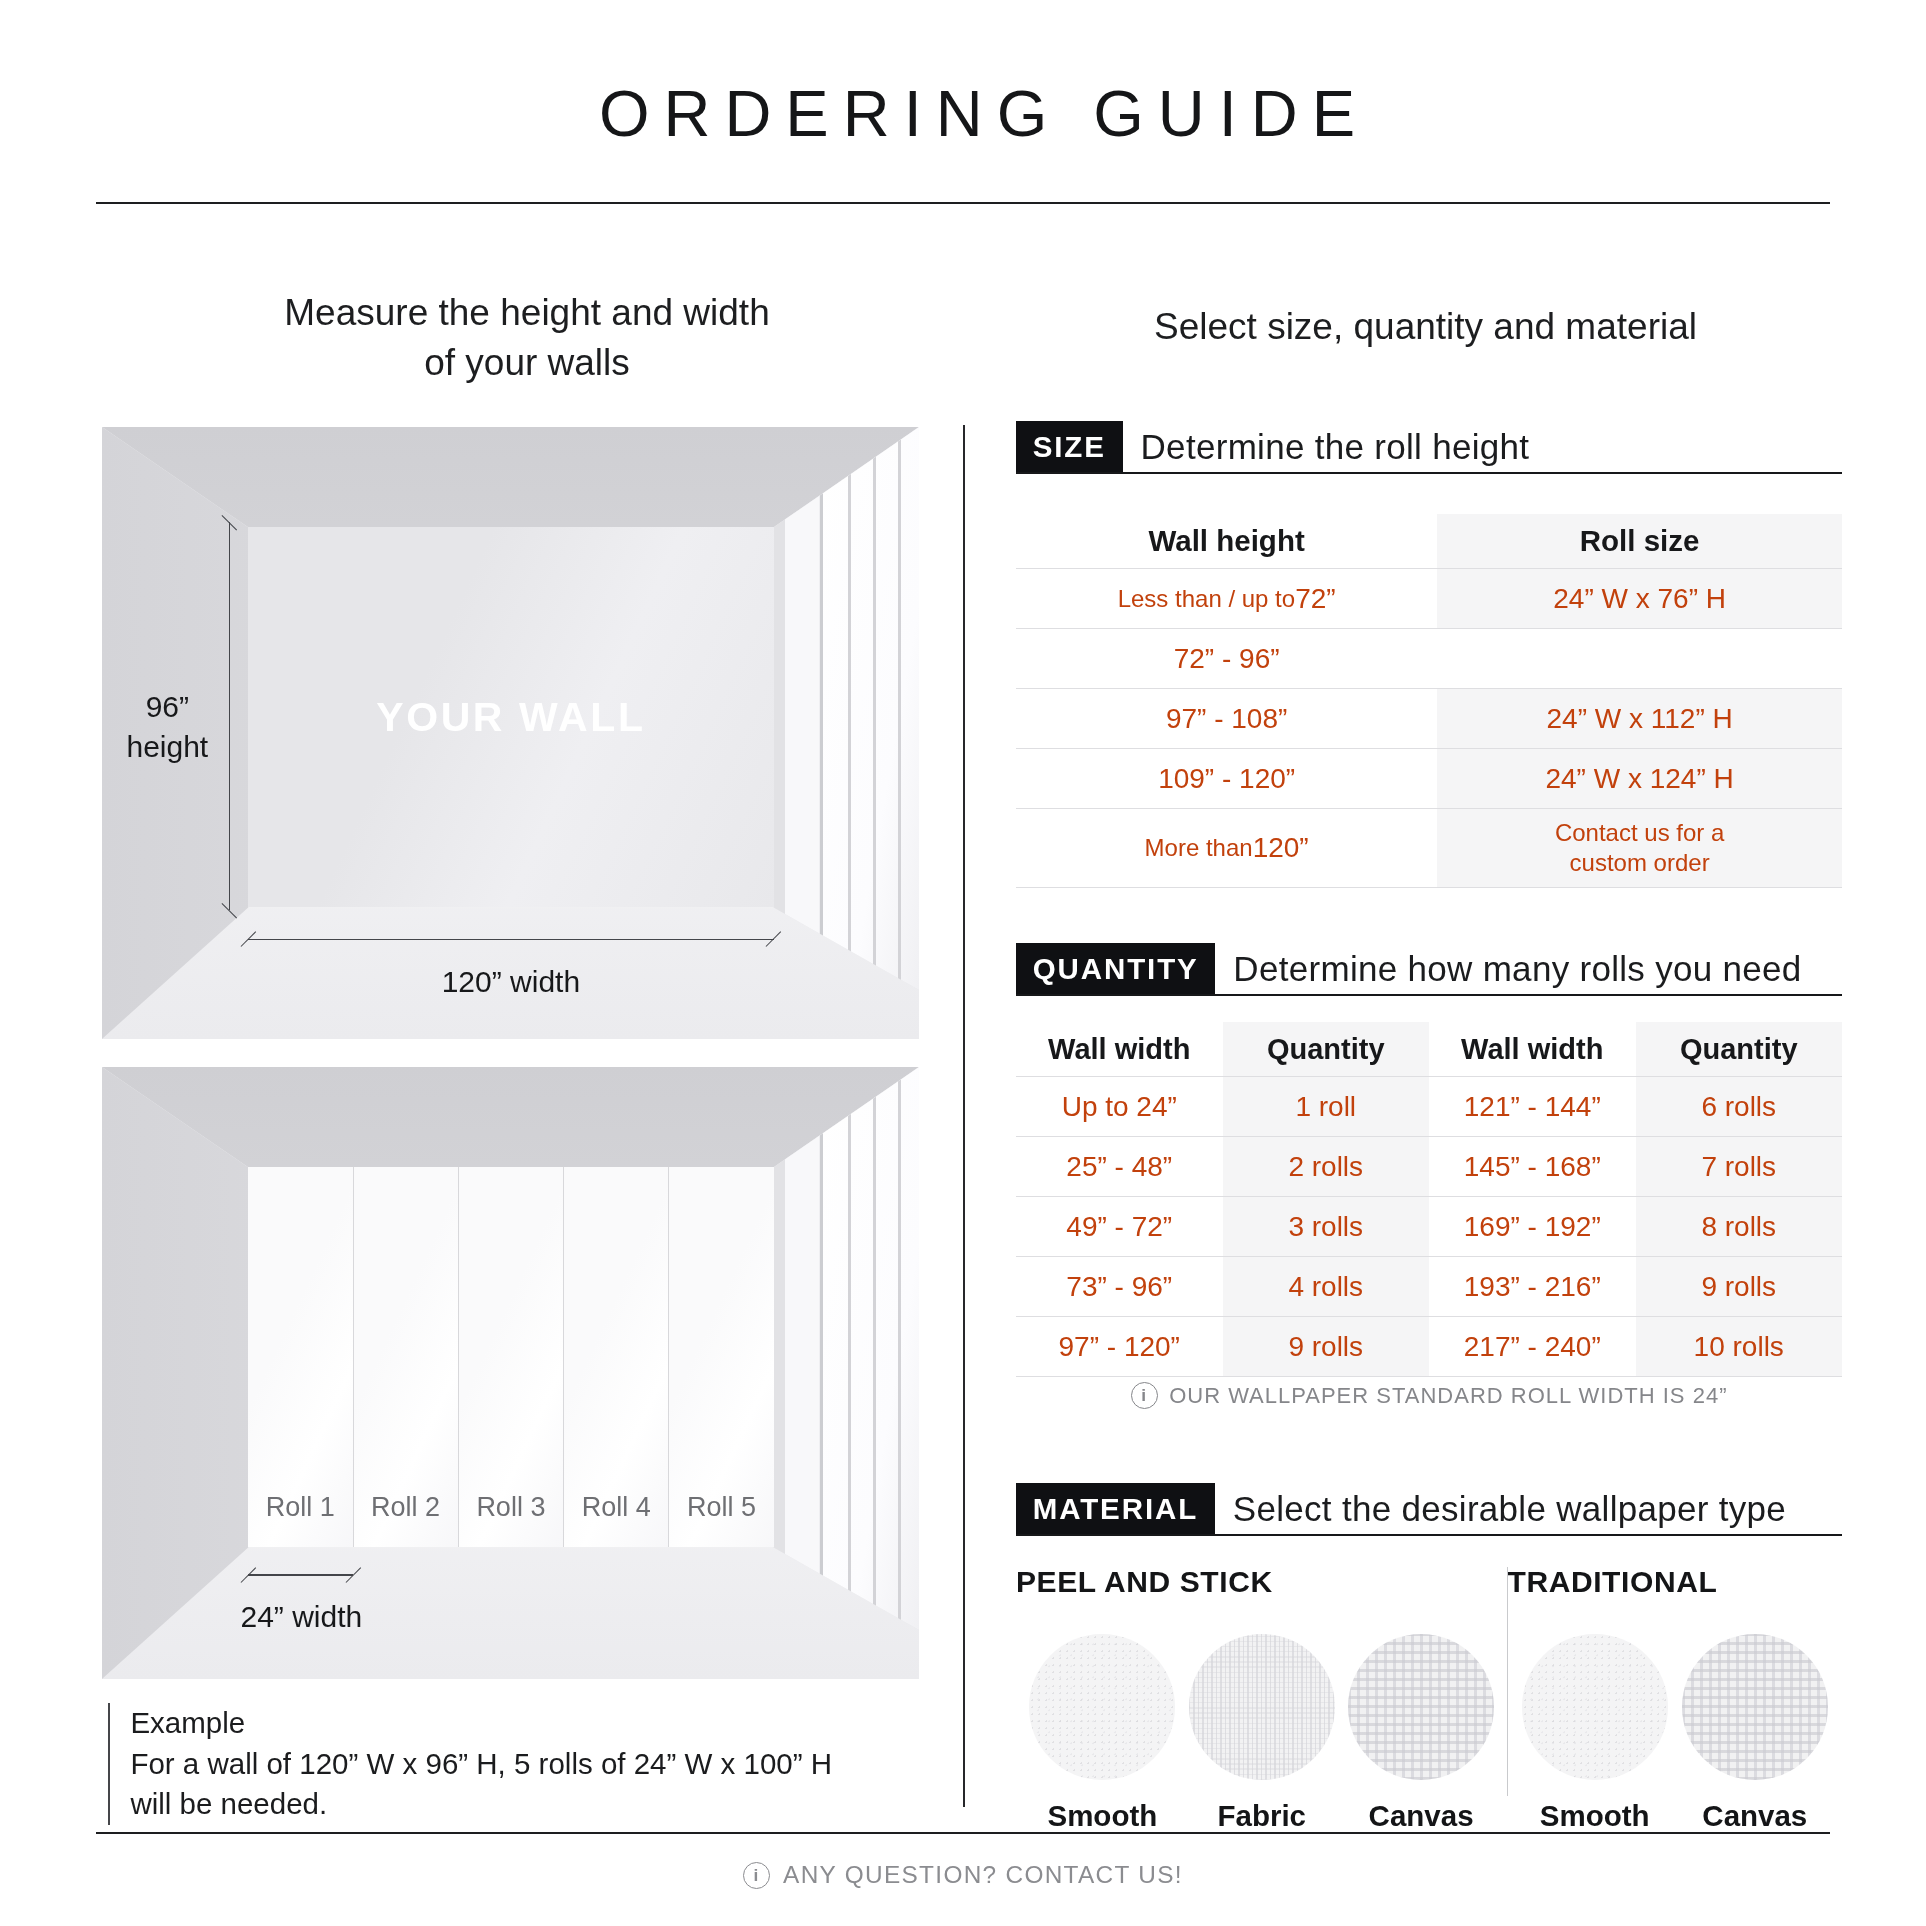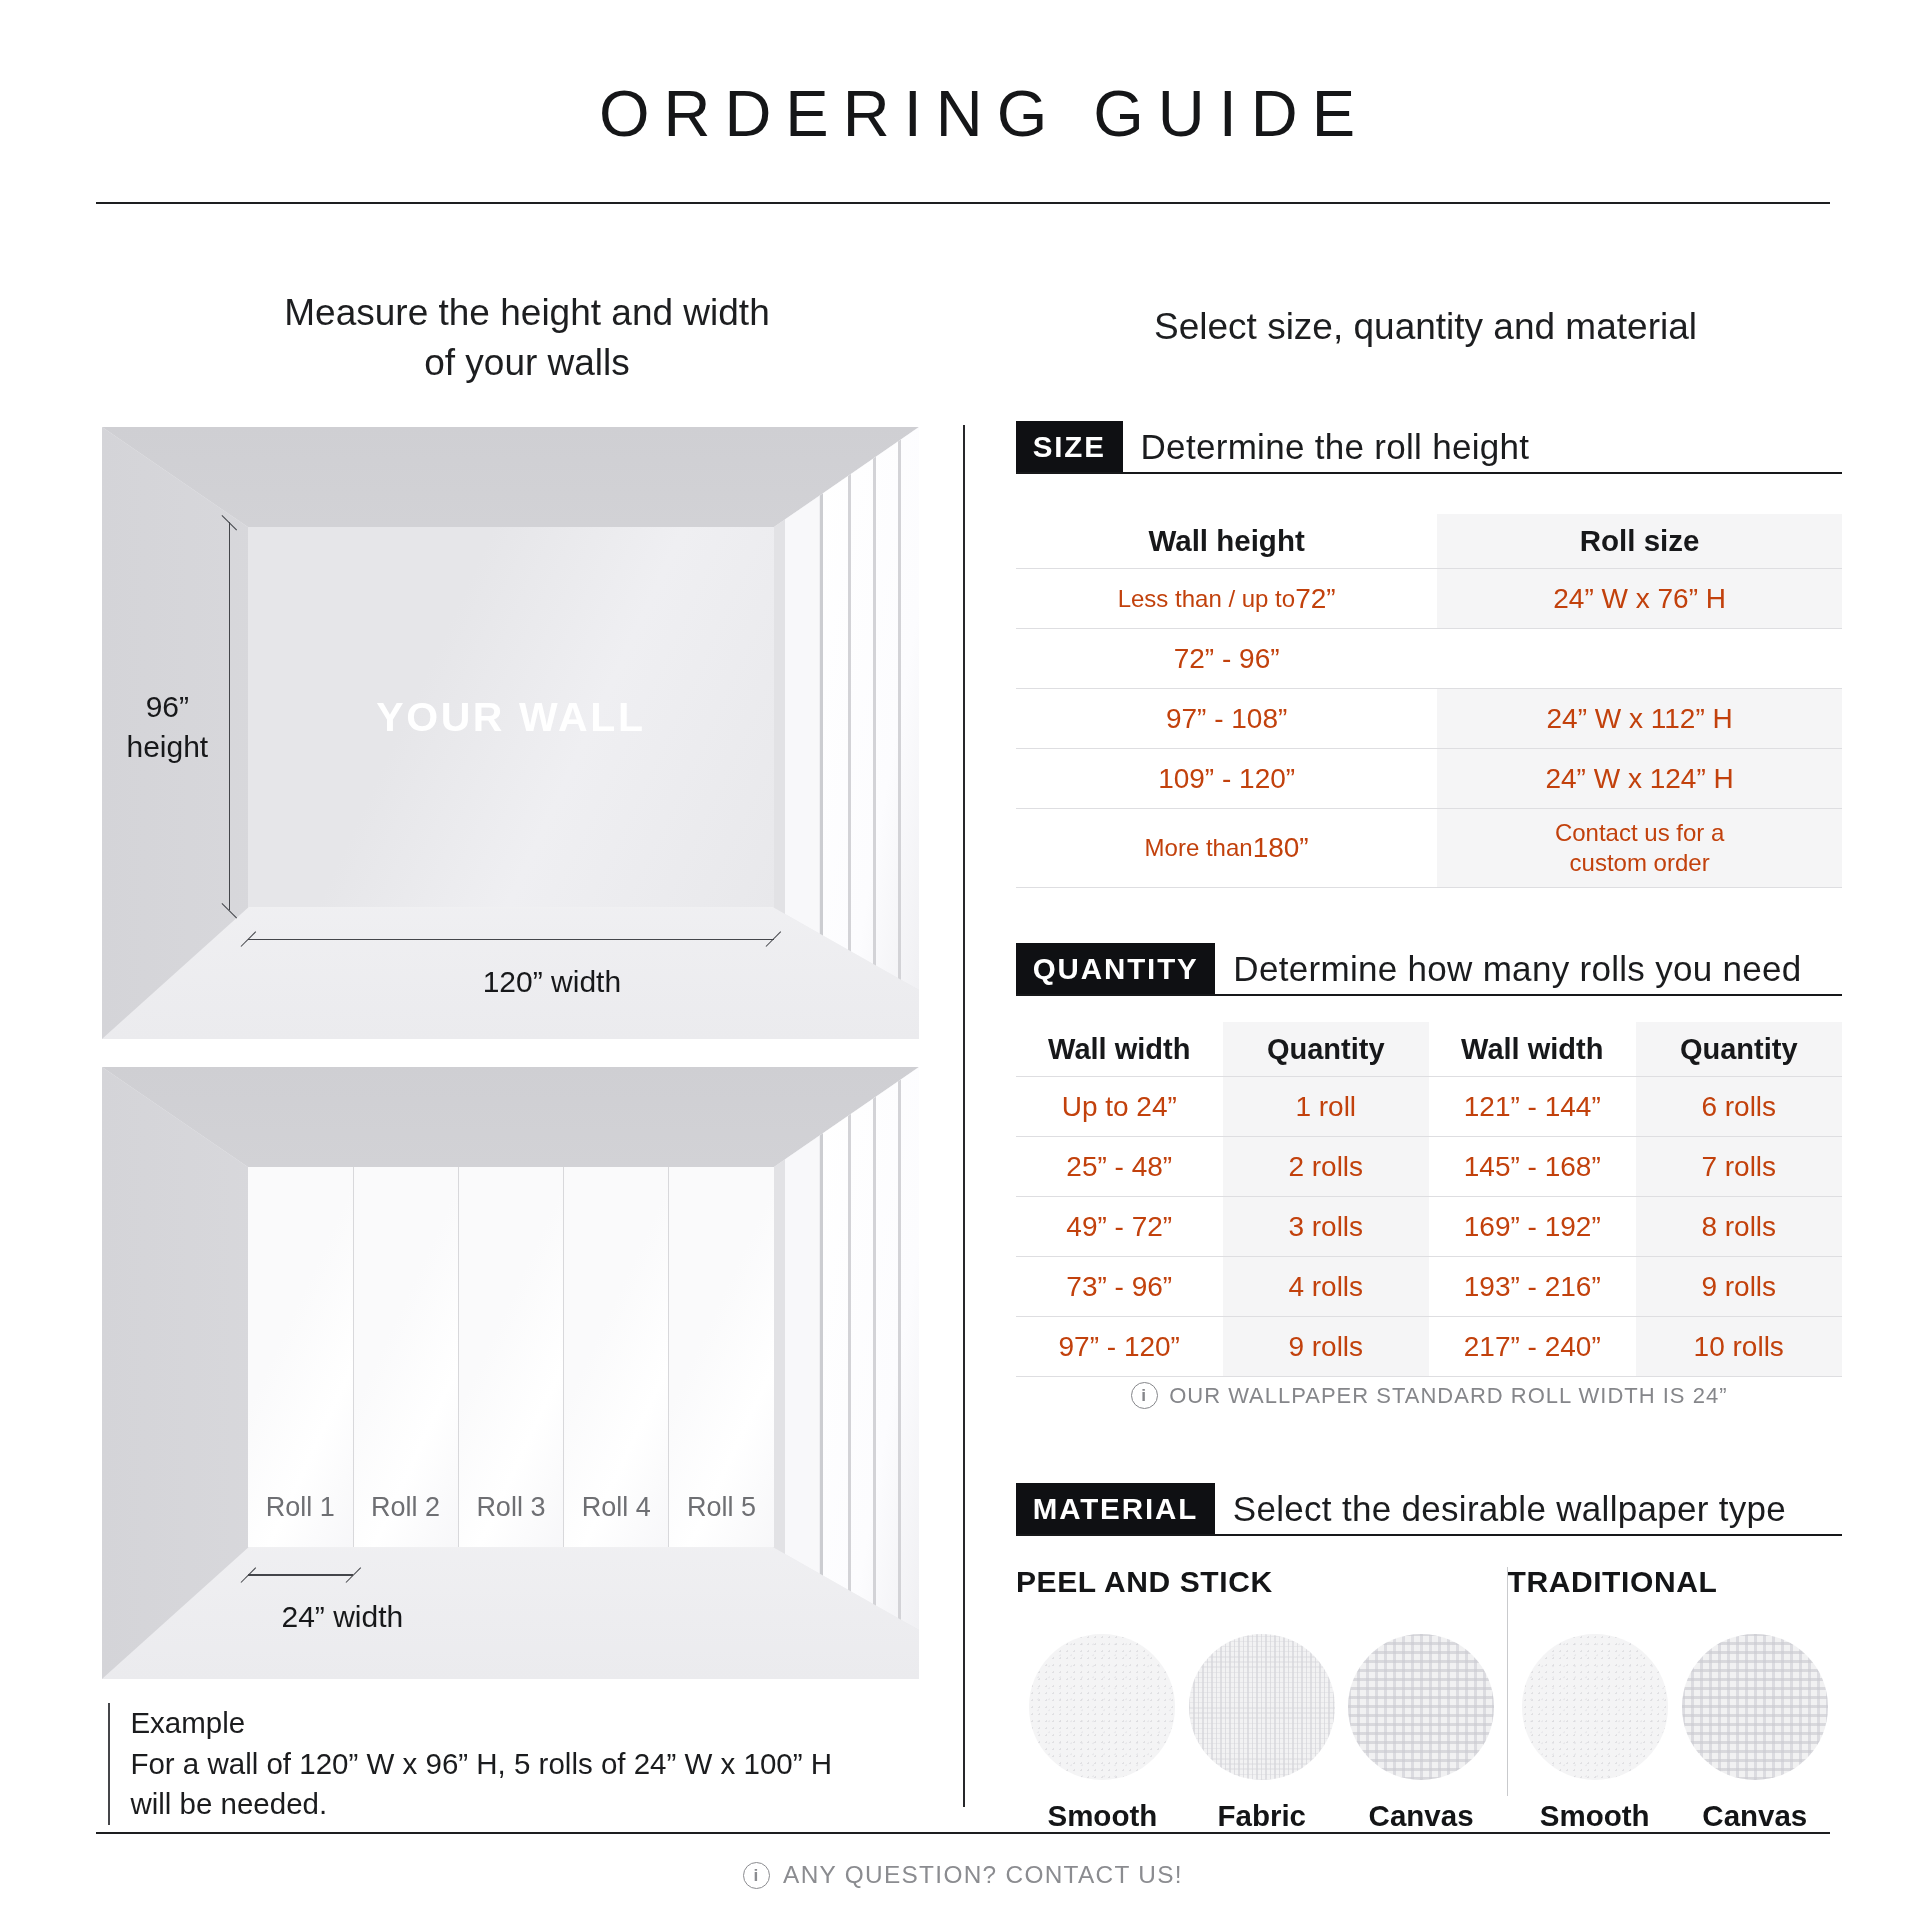--- a/index.html
+++ b/index.html
@@ -59,21 +59,21 @@
   .dim-v { left:calc(15.6% - 0.6px); top:15.6%; width:1.3px; height:63.4%; }
   .dim-v .tick { left:50%; width:20.5px; height:1.3px; transform:translateX(-50%) rotate(45deg); }
   .dim-v .t1 { top:-0.6px; } .dim-v .t2 { bottom:-0.6px; }
   .dim-h { left:17.9%; top:83.6%; width:64.3%; height:1.3px; }
   .dim-h .tick { top:50%; width:1.3px; height:20.5px; transform:translateY(-50%) rotate(45deg); }
   .dim-h .t1 { left:-0.6px; } .dim-h .t2 { right:-0.6px; }
   .dim-h.small { width:12.86%; top:82.9%; }
 
   .dim-label { position:absolute; color:#17181a; font-size:30px; text-align:center; line-height:1.32; }
   .height-label { left:1%; top:42.5%; width:14%; }
-  .width-label { left:17.9%; top:87.4%; width:64.3%;margin-left:41px; }
+  .width-label { left:17.9%; top:87.4%; width:64.3%; }
   .width-label.small { left:12.4%; top:86.6%; width:24%; }
 
   
   .example { position:absolute; left:108px; top:1703px; display:flex; gap:20.5px; }
   .example-bar { width:1.9px; background:#45464a; }
   .example-text { font-size:29.5px; line-height:1.38; color:#1b1c1e; }
 
   
   .sec { position:absolute; left:1016px; width:826px; border-bottom:2.6px solid #17181a;
     display:flex; align-items:flex-end; gap:18px; }
@@ -253,21 +253,21 @@
     <div class="t-row">
       <div class="t-cell c1">
           <span class="sm"></span>
           <span>109” - 120”</span>
         </div>
       <div class="t-cell c2 shade">24” W x 124” H</div>
     </div>
     <div class="t-row">
       <div class="t-cell c1">
           <span class="sm">More than </span>
-          <span>180”</span>
+          <span>120”</span>
         </div>
       <div class="t-cell c2 shade two-line">
         <div>Contact us for a</div>
         <div>custom order</div>
       </div>
     </div>
   </div>
 
   <div class="sec sec-quantity">
     <span class="badge">QUANTITY</span>

